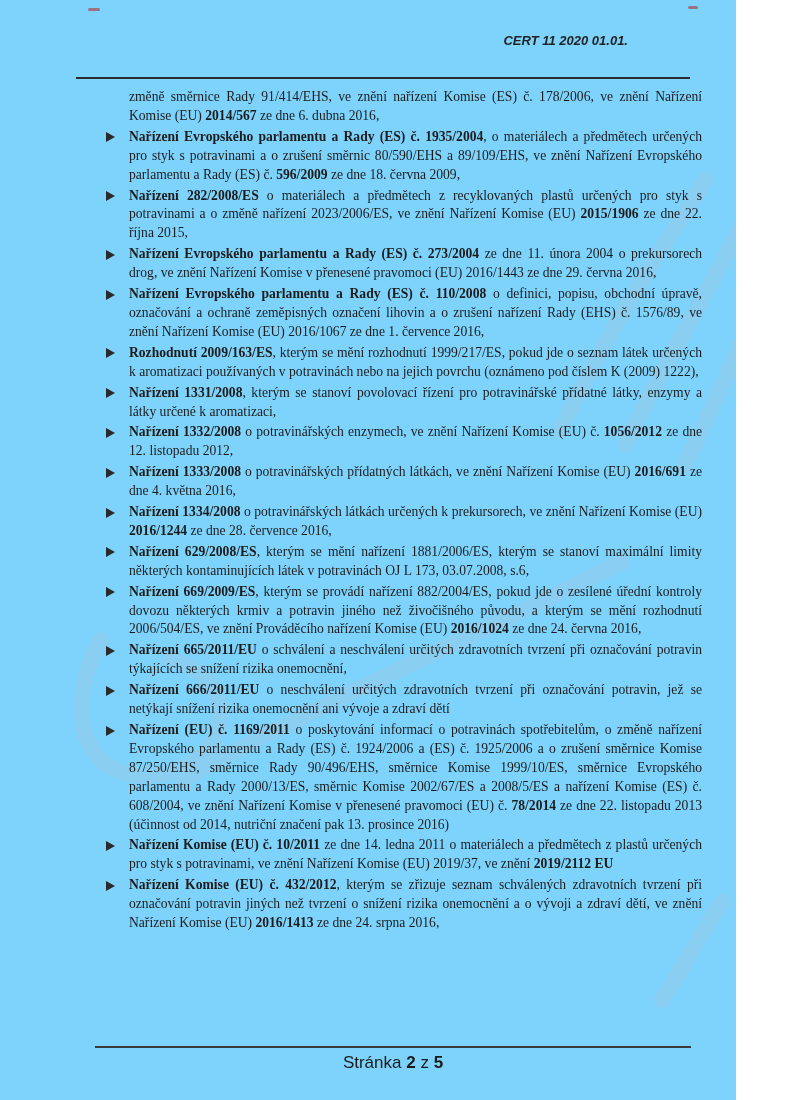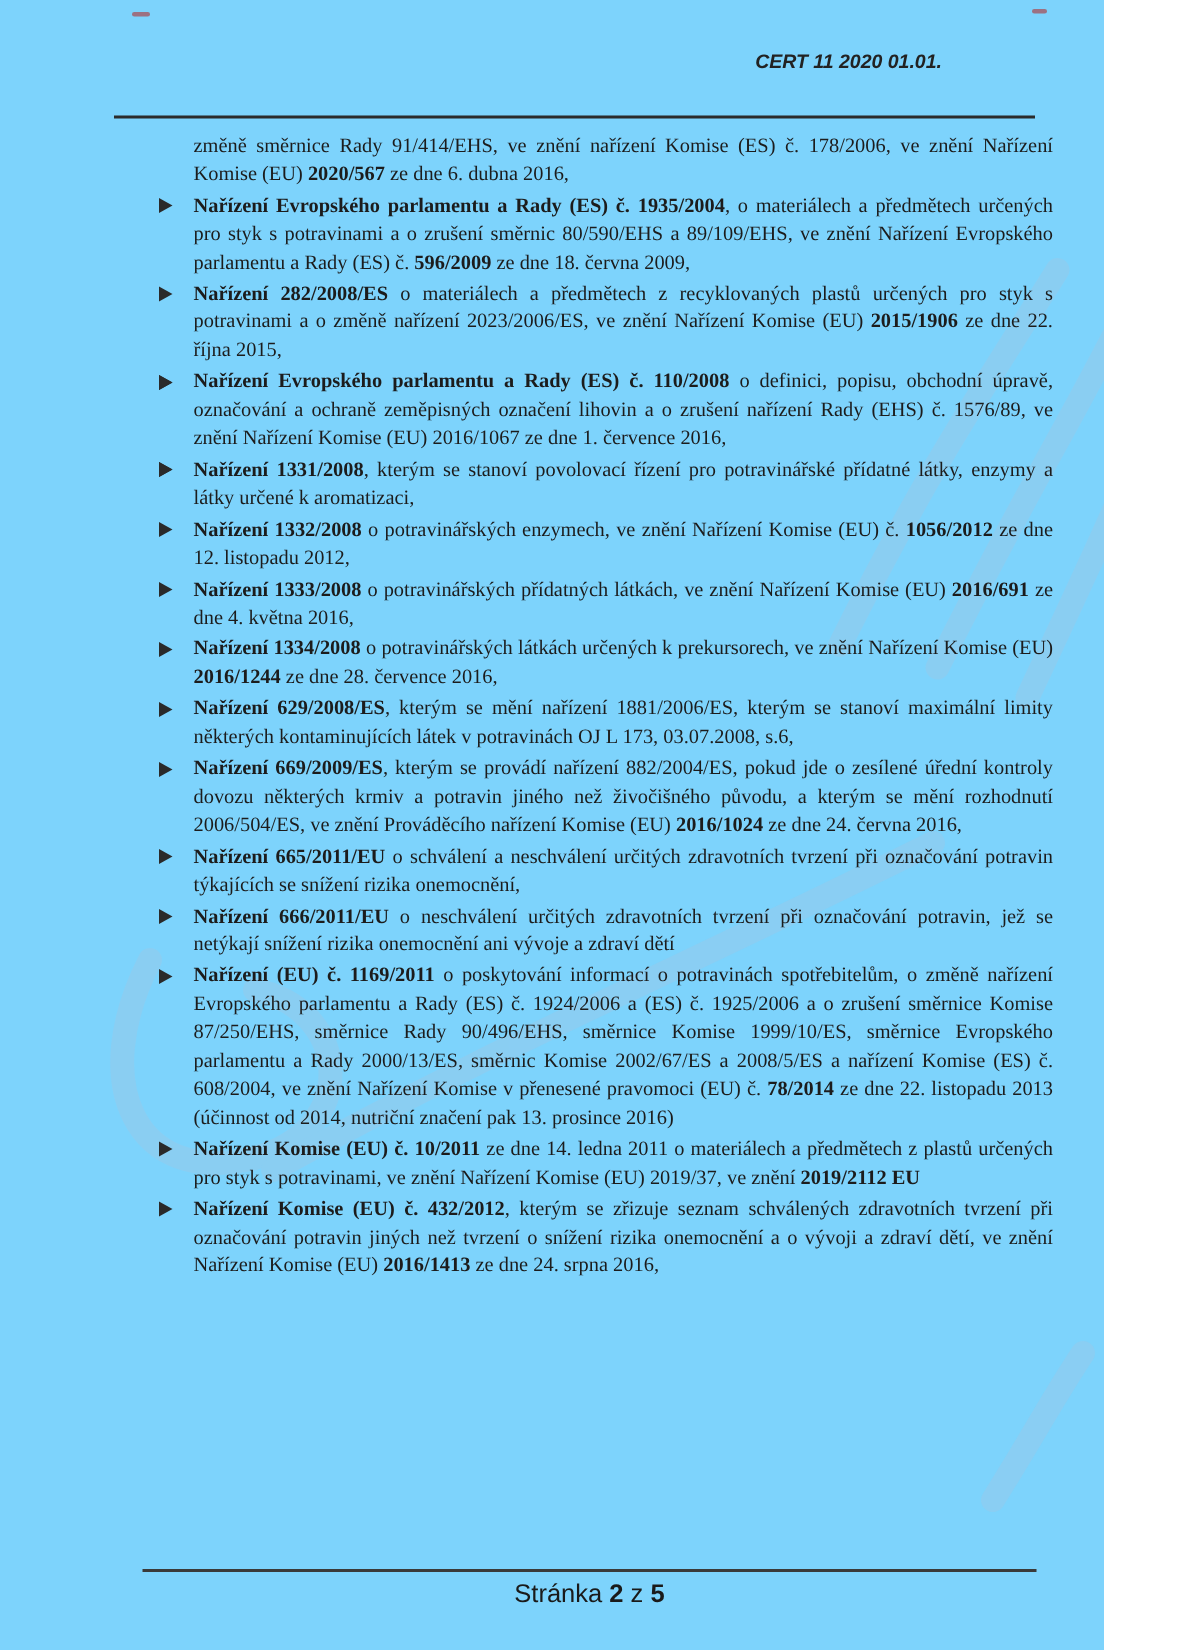--- a/index.html
+++ b/index.html
@@ -98,26 +98,26 @@
       <path d="M 100 640 C 58 722, 90 792, 170 772 C 242 752, 232 672, 170 660"></path>
       <path d="M 182 780 C 322 702, 462 642, 622 562"></path>
       <path d="M 662 1000 C 692 952, 702 932, 722 902"></path>
     </g>
   </svg>
 
   <div class="doc-header">CERT 11 2020 01.01.</div>
   <div class="header-rule"></div>
 
   <div class="content">
-      <div class="item"><span class="item-text"><span>změně směrnice Rady 91/414/EHS, ve znění nařízení Komise (ES) č. 178/2006, ve znění Nařízení Komise (EU) </span><span class="b">2020/567</span><span> ze dne 6. dubna 2016,</span></span></div>
+      <div class="item"><span class="item-text"><span>změně směrnice Rady 91/414/EHS, ve znění nařízení Komise (ES) č. 178/2006, ve znění Nařízení Komise (EU) </span><span class="b">2014/567</span><span> ze dne 6. dubna 2016,</span></span></div>
       <div class="item"><span class="bullet"></span><span class="item-text"><span class="b">Nařízení Evropského parlamentu a Rady (ES) č. 1935/2004</span><span>, o materiálech a předmětech určených pro styk s potravinami a o zrušení směrnic 80/590/EHS a 89/109/EHS, ve znění Nařízení Evropského parlamentu a Rady (ES) č. </span><span class="b">596/2009</span><span> ze dne 18. června 2009,</span></span></div>
       <div class="item"><span class="bullet"></span><span class="item-text"><span class="b">Nařízení 282/2008/ES</span><span> o materiálech a předmětech z recyklovaných plastů určených pro styk s potravinami a o změně nařízení 2023/2006/ES, ve znění Nařízení Komise (EU) </span><span class="b">2015/1906</span><span> ze dne 22. října 2015,</span></span></div>
-      <div class="item"><span class="bullet"></span></div>
+      <div class="item"><span class="bullet"></span><span class="item-text"><span class="b">Nařízení Evropského parlamentu a Rady (ES) č. 273/2004</span><span> ze dne 11. února 2004 o prekursorech drog, ve znění Nařízení Komise v přenesené pravomoci (EU) 2016/1443 ze dne 29. června 2016,</span></span></div>
       <div class="item"><span class="bullet"></span><span class="item-text"><span class="b">Nařízení Evropského parlamentu a Rady (ES) č. 110/2008</span><span> o definici, popisu, obchodní úpravě, označování a ochraně zeměpisných označení lihovin a o zrušení nařízení Rady (EHS) č. 1576/89, ve znění Nařízení Komise (EU) 2016/1067 ze dne 1. července 2016,</span></span></div>
-      <div class="item"><span class="bullet"></span></div>
+      <div class="item"><span class="bullet"></span><span class="item-text"><span class="b">Rozhodnutí 2009/163/ES</span><span>, kterým se mění rozhodnutí 1999/217/ES, pokud jde o seznam látek určených k aromatizaci používaných v potravinách nebo na jejich povrchu (oznámeno pod číslem K (2009) 1222),</span></span></div>
       <div class="item"><span class="bullet"></span><span class="item-text"><span class="b">Nařízení 1331/2008</span><span>, kterým se stanoví povolovací řízení pro potravinářské přídatné látky, enzymy a látky určené k aromatizaci,</span></span></div>
       <div class="item"><span class="bullet"></span><span class="item-text"><span class="b">Nařízení 1332/2008</span><span> o potravinářských enzymech, ve znění Nařízení Komise (EU) č. </span><span class="b">1056/2012</span><span> ze dne 12. listopadu 2012,</span></span></div>
       <div class="item"><span class="bullet"></span><span class="item-text"><span class="b">Nařízení 1333/2008</span><span> o potravinářských přídatných látkách, ve znění Nařízení Komise (EU) </span><span class="b">2016/691</span><span> ze dne 4. května 2016,</span></span></div>
       <div class="item"><span class="bullet"></span><span class="item-text"><span class="b">Nařízení 1334/2008</span><span> o potravinářských látkách určených k prekursorech, ve znění Nařízení Komise (EU) </span><span class="b">2016/1244</span><span> ze dne 28. července 2016,</span></span></div>
       <div class="item"><span class="bullet"></span><span class="item-text"><span class="b">Nařízení 629/2008/ES</span><span>, kterým se mění nařízení 1881/2006/ES, kterým se stanoví maximální limity některých kontaminujících látek v potravinách OJ L 173, 03.07.2008, s.6,</span></span></div>
       <div class="item"><span class="bullet"></span><span class="item-text"><span class="b">Nařízení 669/2009/ES</span><span>, kterým se provádí nařízení 882/2004/ES, pokud jde o zesílené úřední kontroly dovozu některých krmiv a potravin jiného než živočišného původu, a kterým se mění rozhodnutí 2006/504/ES, ve znění Prováděcího nařízení Komise (EU) </span><span class="b">2016/1024</span><span> ze dne 24. června 2016,</span></span></div>
       <div class="item"><span class="bullet"></span><span class="item-text"><span class="b">Nařízení 665/2011/EU</span><span> o schválení a neschválení určitých zdravotních tvrzení při označování potravin týkajících se snížení rizika onemocnění,</span></span></div>
       <div class="item"><span class="bullet"></span><span class="item-text"><span class="b">Nařízení 666/2011/EU</span><span> o neschválení určitých zdravotních tvrzení při označování potravin, jež se netýkají snížení rizika onemocnění ani vývoje a zdraví dětí</span></span></div>
       <div class="item"><span class="bullet"></span><span class="item-text"><span class="b">Nařízení (EU) č. 1169/2011</span><span>  o poskytování informací o potravinách spotřebitelům, o změně nařízení Evropského parlamentu a Rady (ES) č. 1924/2006 a (ES) č. 1925/2006 a o zrušení směrnice Komise 87/250/EHS, směrnice Rady 90/496/EHS, směrnice Komise 1999/10/ES, směrnice Evropského parlamentu a Rady 2000/13/ES, směrnic Komise 2002/67/ES a 2008/5/ES a nařízení Komise (ES) č. 608/2004, ve znění Nařízení Komise v přenesené pravomoci (EU) č. </span><span class="b">78/2014</span><span> ze dne 22. listopadu 2013 (účinnost od 2014, nutriční značení pak 13. prosince 2016)</span></span></div>
       <div class="item"><span class="bullet"></span><span class="item-text"><span class="b">Nařízení Komise (EU) č. 10/2011</span><span> ze dne 14. ledna 2011 o materiálech a předmětech z plastů určených pro styk s potravinami, ve znění Nařízení Komise (EU) 2019/37, ve znění </span><span class="b">2019/2112 EU</span></span></div>

